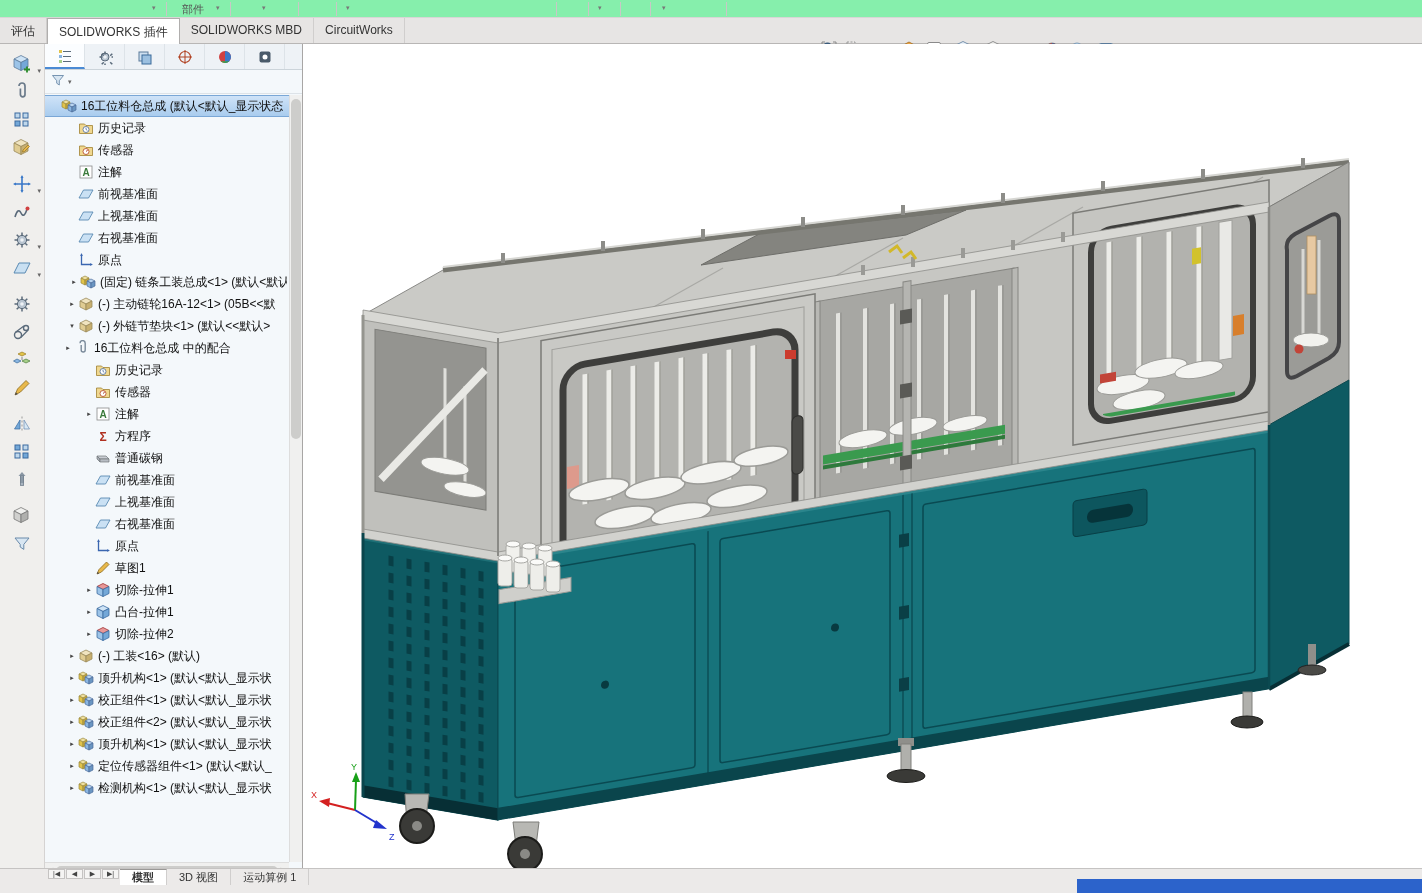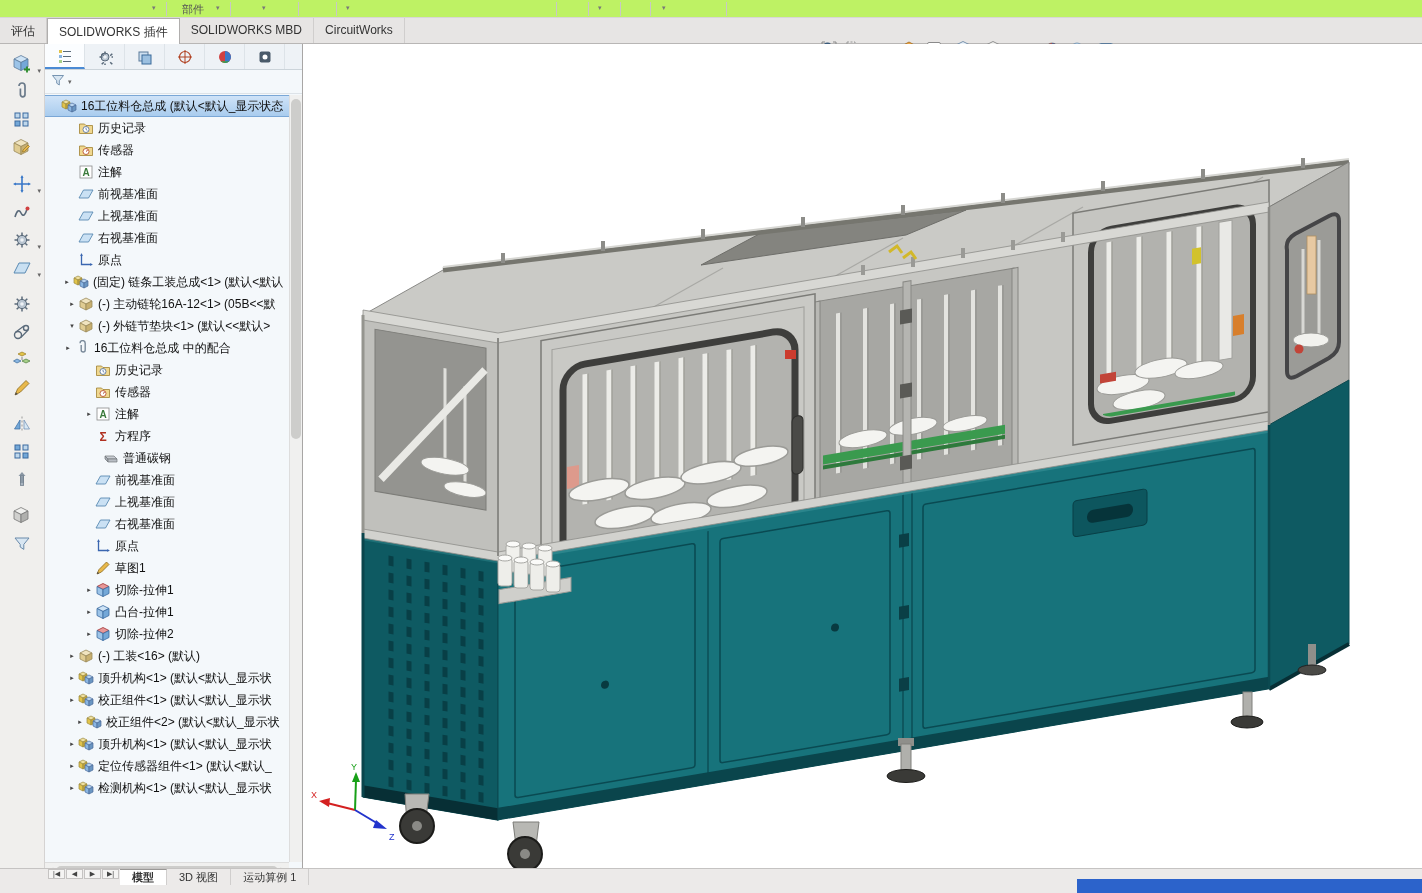--- a/index.html
+++ b/index.html
@@ -5,21 +5,21 @@
   :root{
     --teal:#17737b; --tealSide:#0e5a62; --tealDark:#0a454c;
     --gpanel:#c7c7c3; --selblue:#aecdf0; --statusblue:#2c63cb;
   }
   *{box-sizing:border-box;}
   html,body{margin:0;padding:0;}
   body{width:1422px;height:893px;overflow:hidden;font-family:"Liberation Sans","DejaVu Sans",sans-serif;font-size:12px;color:#222;background:#e9e7e6;}
   .app{position:relative;width:1422px;height:893px;background:#e9e7e6;}
 
   
-  .ribbon-top{position:absolute;left:0;top:0;width:100%;height:18px;background:#bef264;border-bottom:1px solid #d8d6d5;}
+  .ribbon-top{position:absolute;left:0;top:0;width:100%;height:18px;background:#86efac;border-bottom:1px solid #d8d6d5;}
   .ribbon-top .grp{position:absolute;top:2px;font-size:11px;color:#555;}
   .ribbon-top .vdiv{position:absolute;top:2px;height:14px;border-left:1px solid #c9c7c6;}
   .ribbon-top .tcaret{position:absolute;top:4px;font-size:7px;color:#777;}
 
   
   .tabstrip{position:absolute;left:0;top:18px;width:100%;height:26px;background:#e7e5e4;border-bottom:1px solid #b8b6b5;}
   .tabs{display:flex;height:100%;align-items:stretch;}
   .tab{padding:5px 11px 0 11px;font-size:12px;color:#333;border-right:1px solid #d0cecd;white-space:nowrap;cursor:default;}
   .tab.active{background:#fff;border:1px solid #b0aead;border-bottom:none;margin-bottom:-1px;}
   .headsup{position:absolute;left:818px;top:19px;height:24px;display:flex;align-items:center;gap:3px;}
@@ -414,21 +414,21 @@
         </div>
         <div class="trow" style="padding-left: 21px;">
           <span class="tarrow"></span>
           <span class="ticon"><svg width="16" height="16" viewBox="0 0 16 16">
               <path d="M3.5,2.5 V12.5 H13.5" fill="none" stroke="#3a66b0" stroke-width="1.3"></path>
               <polygon points="3.5,1 2.2,4 4.8,4" fill="#3a66b0"></polygon>
               <polygon points="15,12.5 12,11.2 12,13.8" fill="#3a66b0"></polygon>
             </svg></span>
           <span class="tlabel">原点</span>
         </div>
-        <div class="trow" style="padding-left: 16px;">
+        <div class="trow" style="padding-left: 23px;">
           <span class="tarrow">▸</span>
           <span class="ticon"><svg width="16" height="16" viewBox="0 0 16 16">
               <polygon points="5,2 9,4 5,6 1,4" fill="#f0e0a0" stroke="#9a8a40" stroke-width="0.7"></polygon>
               <polygon points="1,4 5,6 5,11 1,9" fill="#e2c44a" stroke="#9a8a40" stroke-width="0.7"></polygon>
               <polygon points="9,4 5,6 5,11 9,9" fill="#c8a83a" stroke="#9a8a40" stroke-width="0.7"></polygon>
               <polygon points="11,5 15,7 11,9 7,7" fill="#b8d4f0" stroke="#4a6a9a" stroke-width="0.7"></polygon>
               <polygon points="7,7 11,9 11,14 7,12" fill="#8ab6e2" stroke="#4a6a9a" stroke-width="0.7"></polygon>
               <polygon points="15,7 11,9 11,14 15,12" fill="#6a96c2" stroke="#4a6a9a" stroke-width="0.7"></polygon>
             </svg></span>
           <span class="tlabel">(固定) 链条工装总成&lt;1&gt; (默认&lt;默认</span>
@@ -484,21 +484,21 @@
             </svg></span>
           <span class="tlabel">注解</span>
         </div>
         <div class="trow" style="padding-left: 38px;">
           <span class="tarrow"></span>
           <span class="ticon"><svg width="16" height="16" viewBox="0 0 16 16">
               <text x="8" y="12.5" font-size="12" text-anchor="middle" fill="#b03020" font-weight="bold">Σ</text>
             </svg></span>
           <span class="tlabel">方程序</span>
         </div>
-        <div class="trow" style="padding-left: 38px; margin-left: 8px;">
+        <div class="trow" style="padding-left: 38px;">
           <span class="tarrow"></span>
           <span class="ticon"><svg width="16" height="16" viewBox="0 0 16 16">
               <polygon points="2,6 11,6 14,9 5,9" fill="#c8ccd2" stroke="#70757a" stroke-width="0.7"></polygon>
               <polygon points="2,6 5,9 5,12 2,9" fill="#a8adb4" stroke="#70757a" stroke-width="0.7"></polygon>
               <polygon points="5,9 14,9 14,12 5,12" fill="#b8bdc4" stroke="#70757a" stroke-width="0.7"></polygon>
             </svg></span>
           <span class="tlabel">普通碳钢</span>
         </div>
         <div class="trow" style="padding-left: 38px;">
           <span class="tarrow"></span>
@@ -591,21 +591,21 @@
           <span class="ticon"><svg width="16" height="16" viewBox="0 0 16 16">
               <polygon points="5,2 9,4 5,6 1,4" fill="#f0e0a0" stroke="#9a8a40" stroke-width="0.7"></polygon>
               <polygon points="1,4 5,6 5,11 1,9" fill="#e2c44a" stroke="#9a8a40" stroke-width="0.7"></polygon>
               <polygon points="9,4 5,6 5,11 9,9" fill="#c8a83a" stroke="#9a8a40" stroke-width="0.7"></polygon>
               <polygon points="11,5 15,7 11,9 7,7" fill="#b8d4f0" stroke="#4a6a9a" stroke-width="0.7"></polygon>
               <polygon points="7,7 11,9 11,14 7,12" fill="#8ab6e2" stroke="#4a6a9a" stroke-width="0.7"></polygon>
               <polygon points="15,7 11,9 11,14 15,12" fill="#6a96c2" stroke="#4a6a9a" stroke-width="0.7"></polygon>
             </svg></span>
           <span class="tlabel">校正组件&lt;1&gt; (默认&lt;默认_显示状</span>
         </div>
-        <div class="trow" style="padding-left: 29px; justify-content: flex-end;">
+        <div class="trow" style="padding-left: 21px; justify-content: flex-end;">
           <span class="tarrow">▸</span>
           <span class="ticon"><svg width="16" height="16" viewBox="0 0 16 16">
               <polygon points="5,2 9,4 5,6 1,4" fill="#f0e0a0" stroke="#9a8a40" stroke-width="0.7"></polygon>
               <polygon points="1,4 5,6 5,11 1,9" fill="#e2c44a" stroke="#9a8a40" stroke-width="0.7"></polygon>
               <polygon points="9,4 5,6 5,11 9,9" fill="#c8a83a" stroke="#9a8a40" stroke-width="0.7"></polygon>
               <polygon points="11,5 15,7 11,9 7,7" fill="#b8d4f0" stroke="#4a6a9a" stroke-width="0.7"></polygon>
               <polygon points="7,7 11,9 11,14 7,12" fill="#8ab6e2" stroke="#4a6a9a" stroke-width="0.7"></polygon>
               <polygon points="15,7 11,9 11,14 15,12" fill="#6a96c2" stroke="#4a6a9a" stroke-width="0.7"></polygon>
             </svg></span>
           <span class="tlabel">校正组件&lt;2&gt; (默认&lt;默认_显示状</span>

